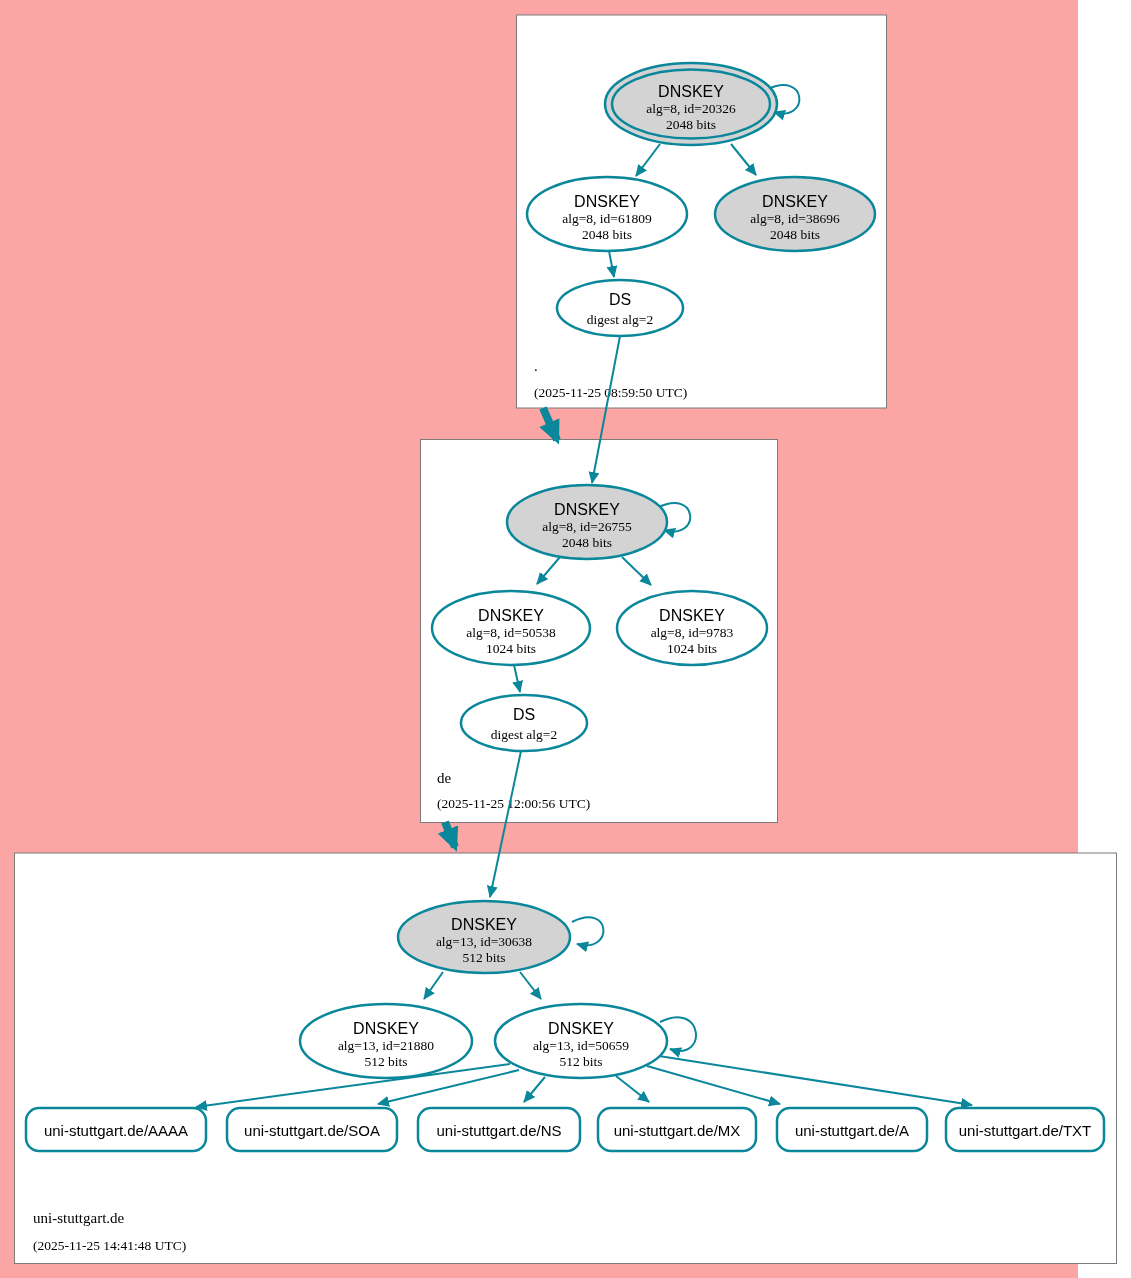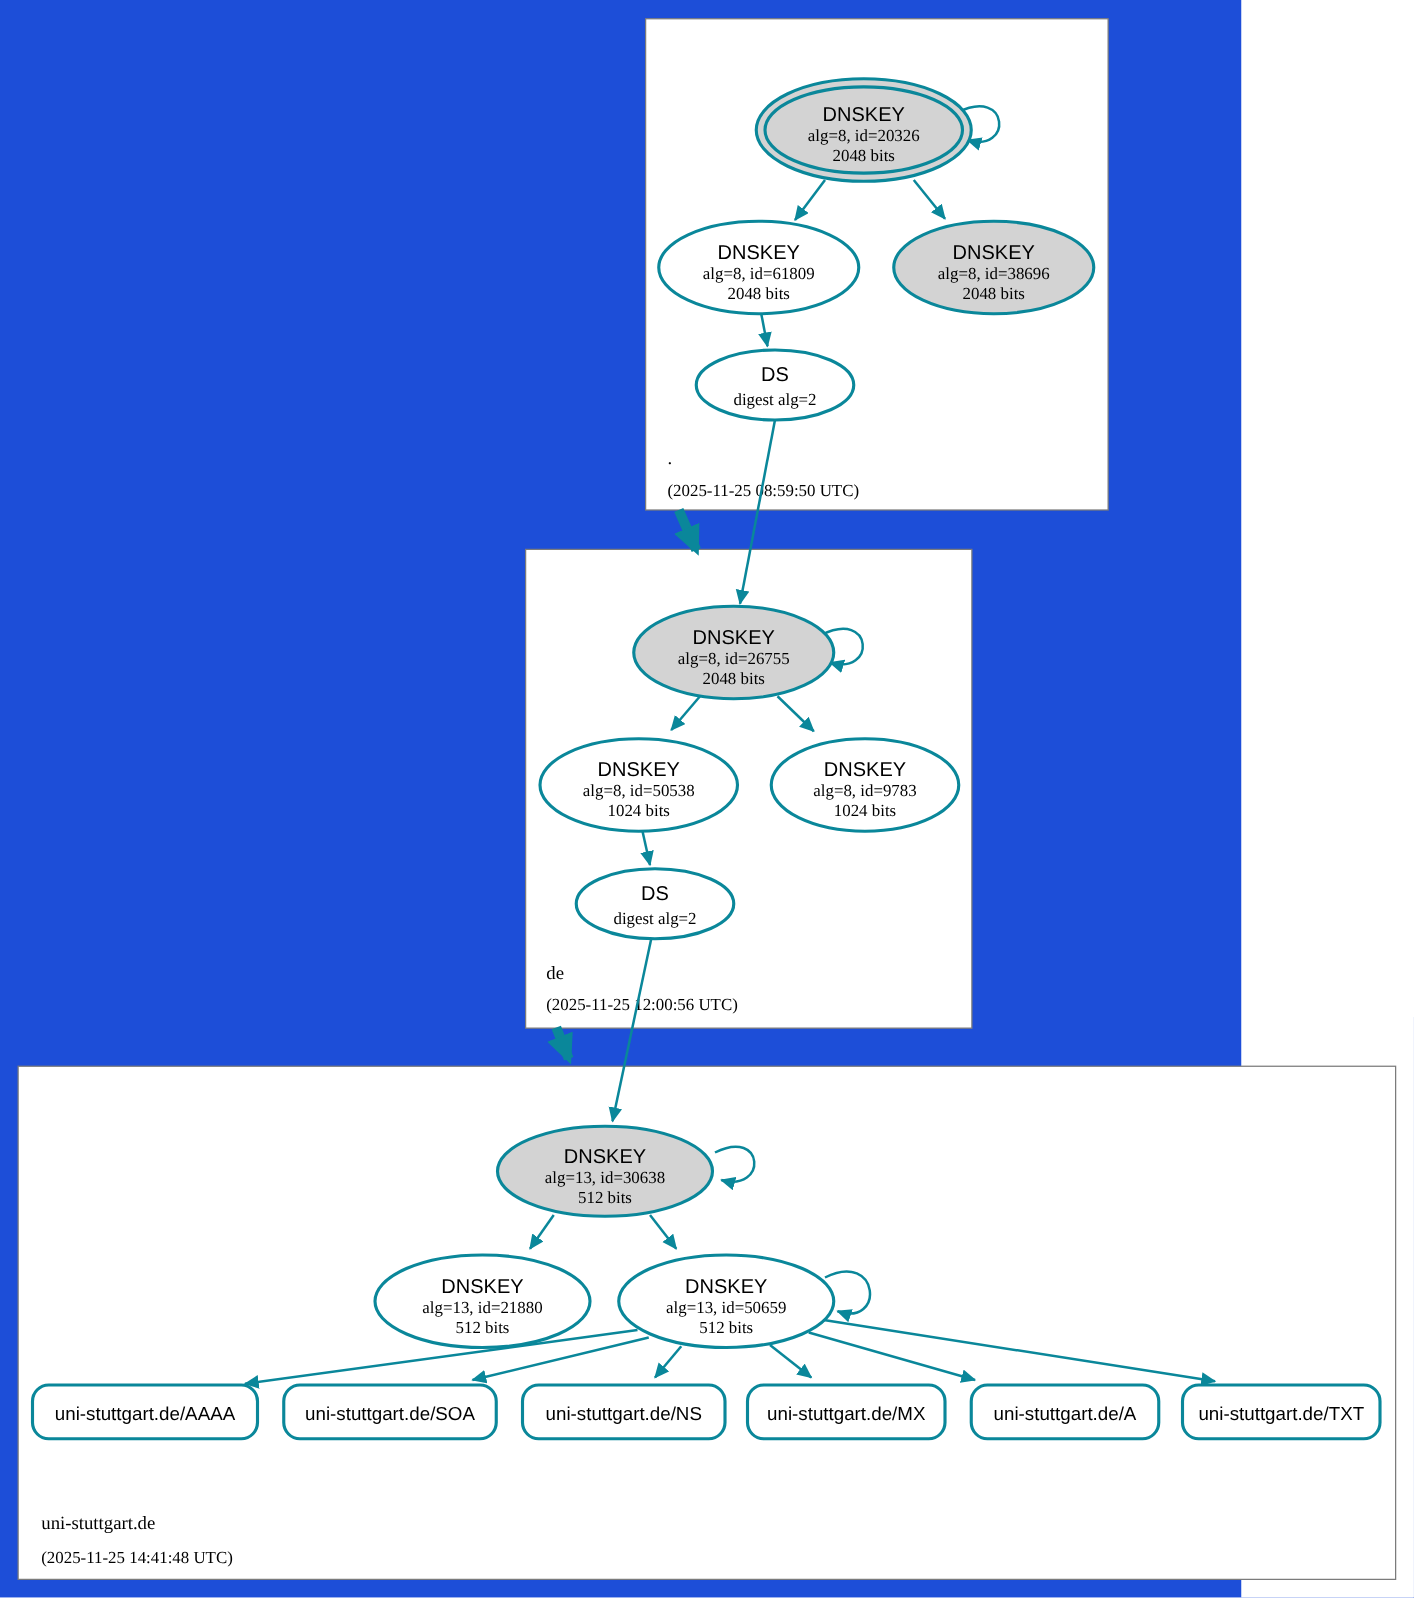--- a/index.html
+++ b/index.html
@@ -1,16 +1,16 @@
 <!DOCTYPE html>
 <html><head>
 <meta charset="utf-8">
 <style>
   html, body { margin: 0; padding: 0; background: #ffffff; }
-  .canvas { position: relative; width: 993px; height: 1278px; background: #1d4ed8; }
+  .canvas { position: relative; width: 1078px; height: 1278px; background: #fca5a5; }
   svg { display: block; }
 
   .zone-rect { fill: #ffffff; stroke: #7b7b7b; stroke-width: 1; }
   .edge { stroke: #0a879a; stroke-width: 2; fill: none; }
   .edge-thick { stroke: #0a879a; stroke-width: 8; fill: none; }
   .node-ellipse { fill: #ffffff; stroke: #0a879a; stroke-width: 2.5; }
   .node-ellipse.sep { fill: #d3d3d3; }
   .rrset-rect { fill: #ffffff; stroke: #0a879a; stroke-width: 2.5; }
 
   .ntitle  { font-family: "Liberation Sans", sans-serif; font-size: 16px; fill: #000; text-anchor: middle; }

